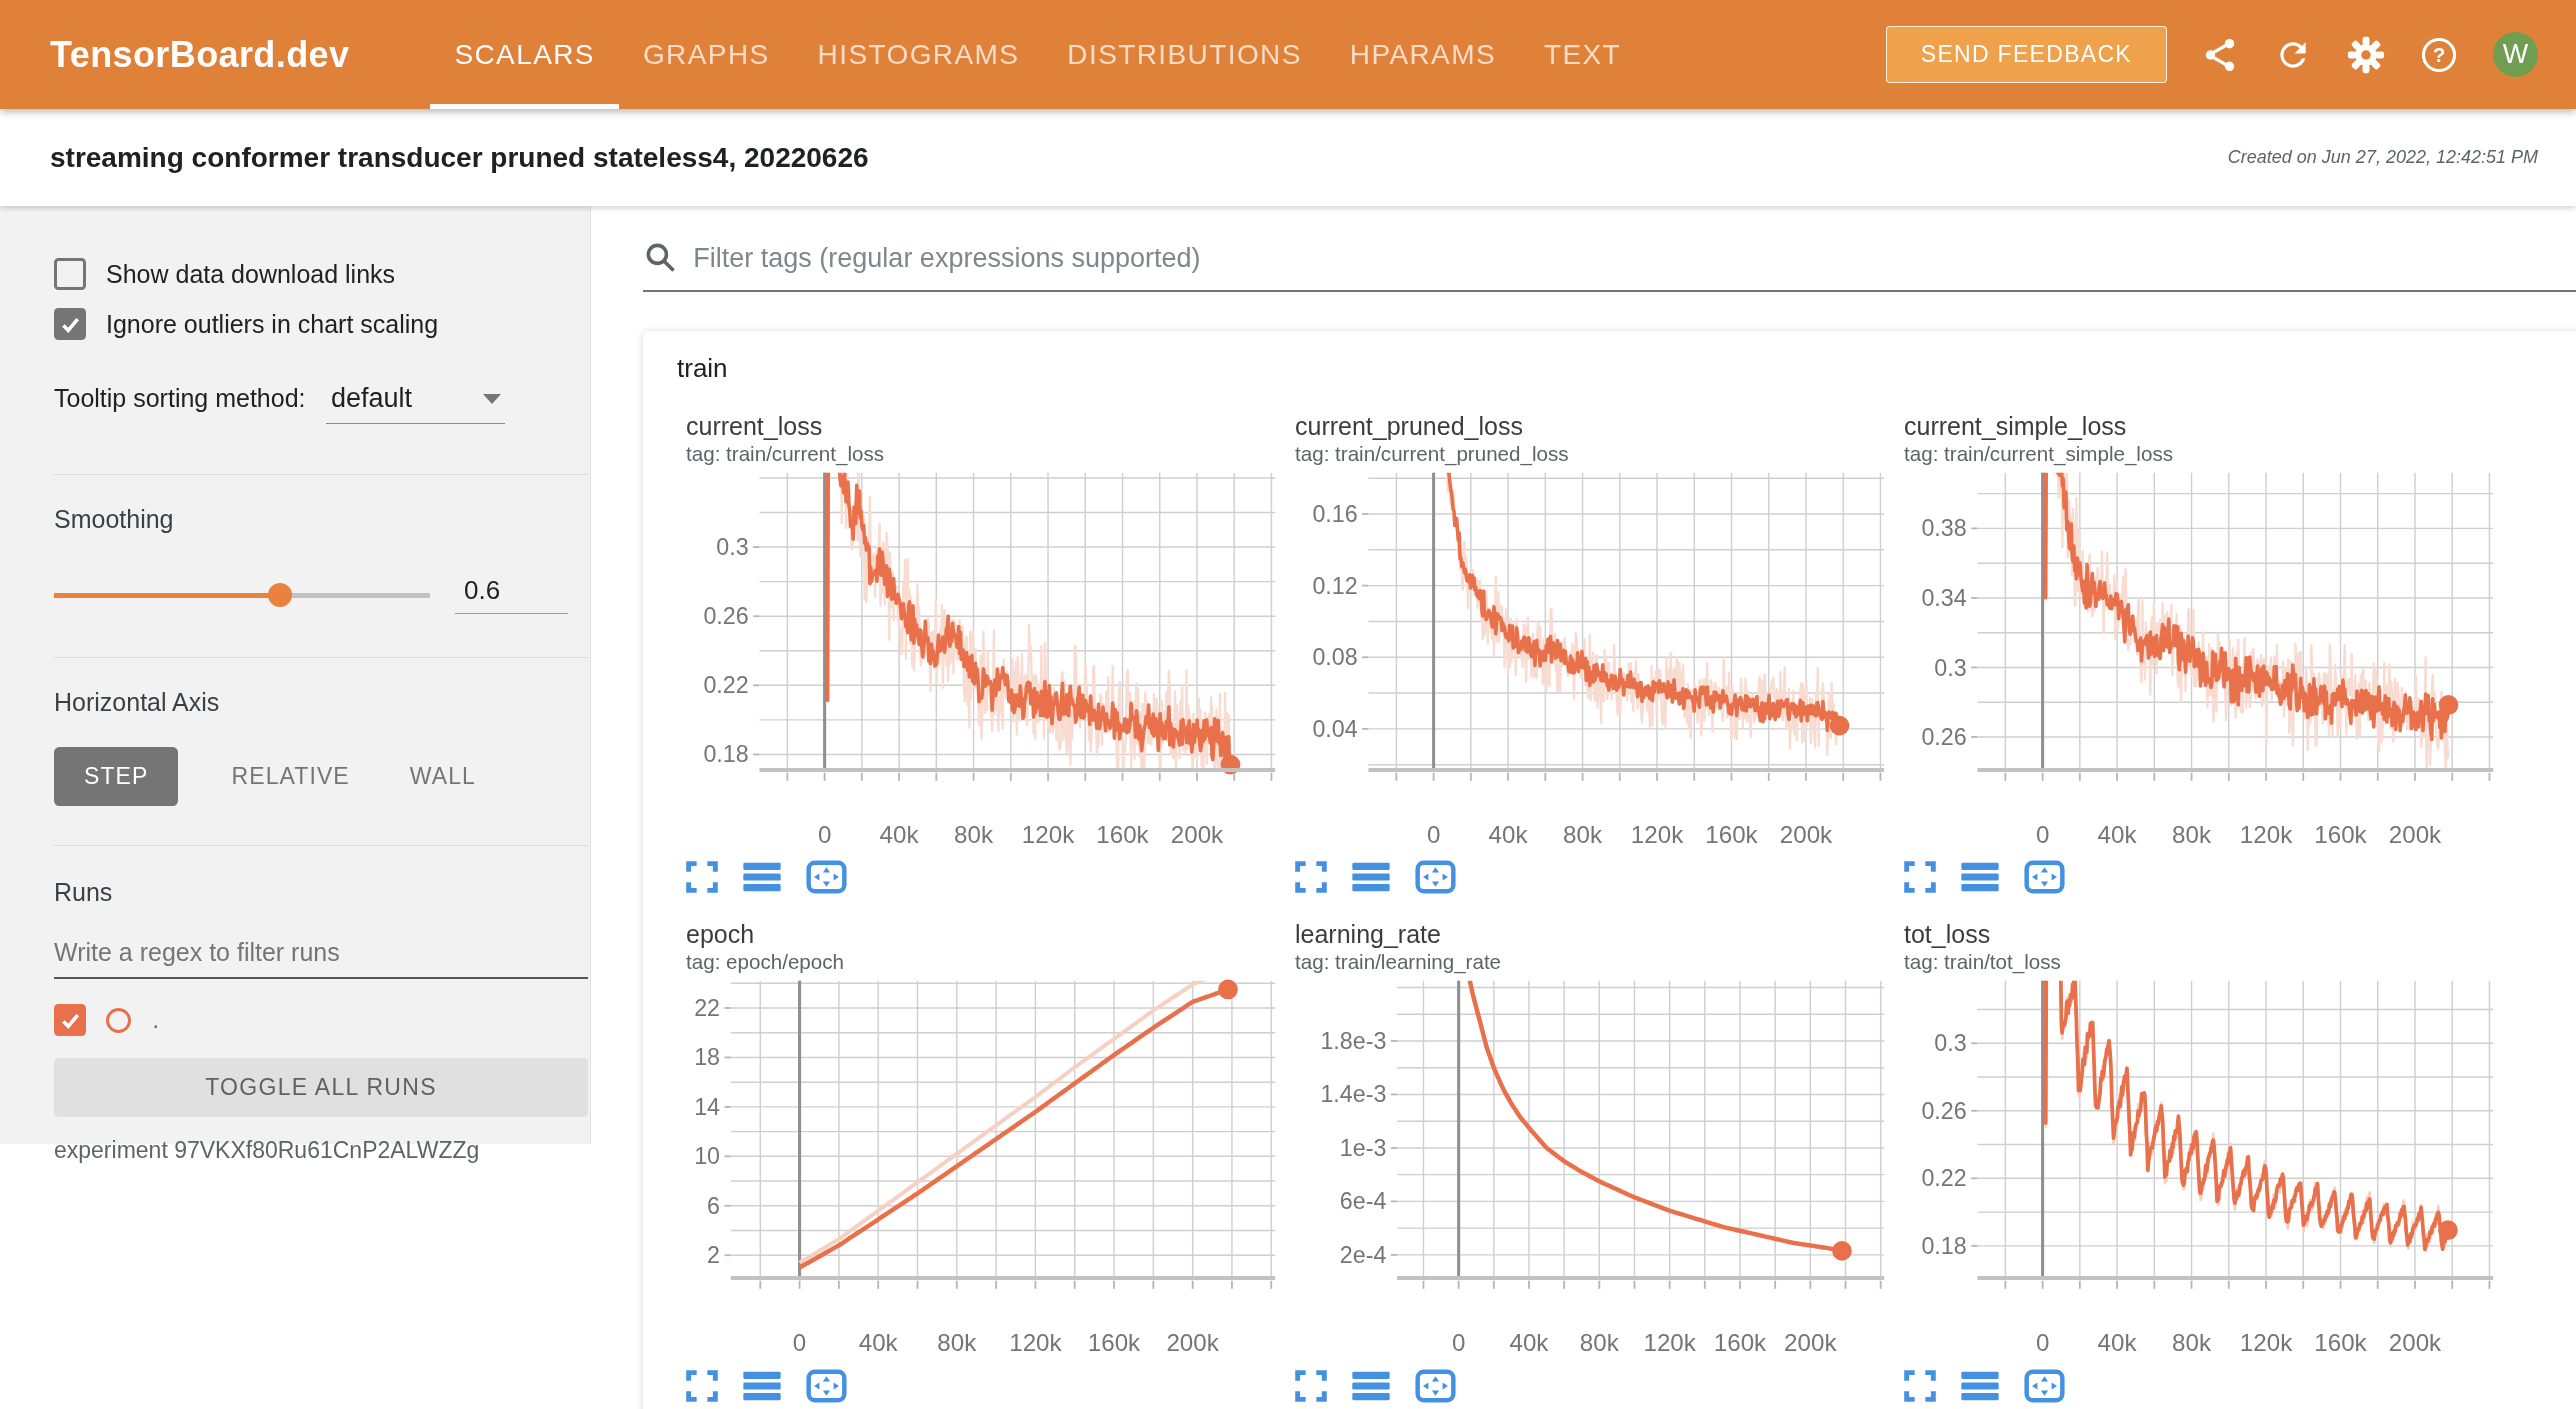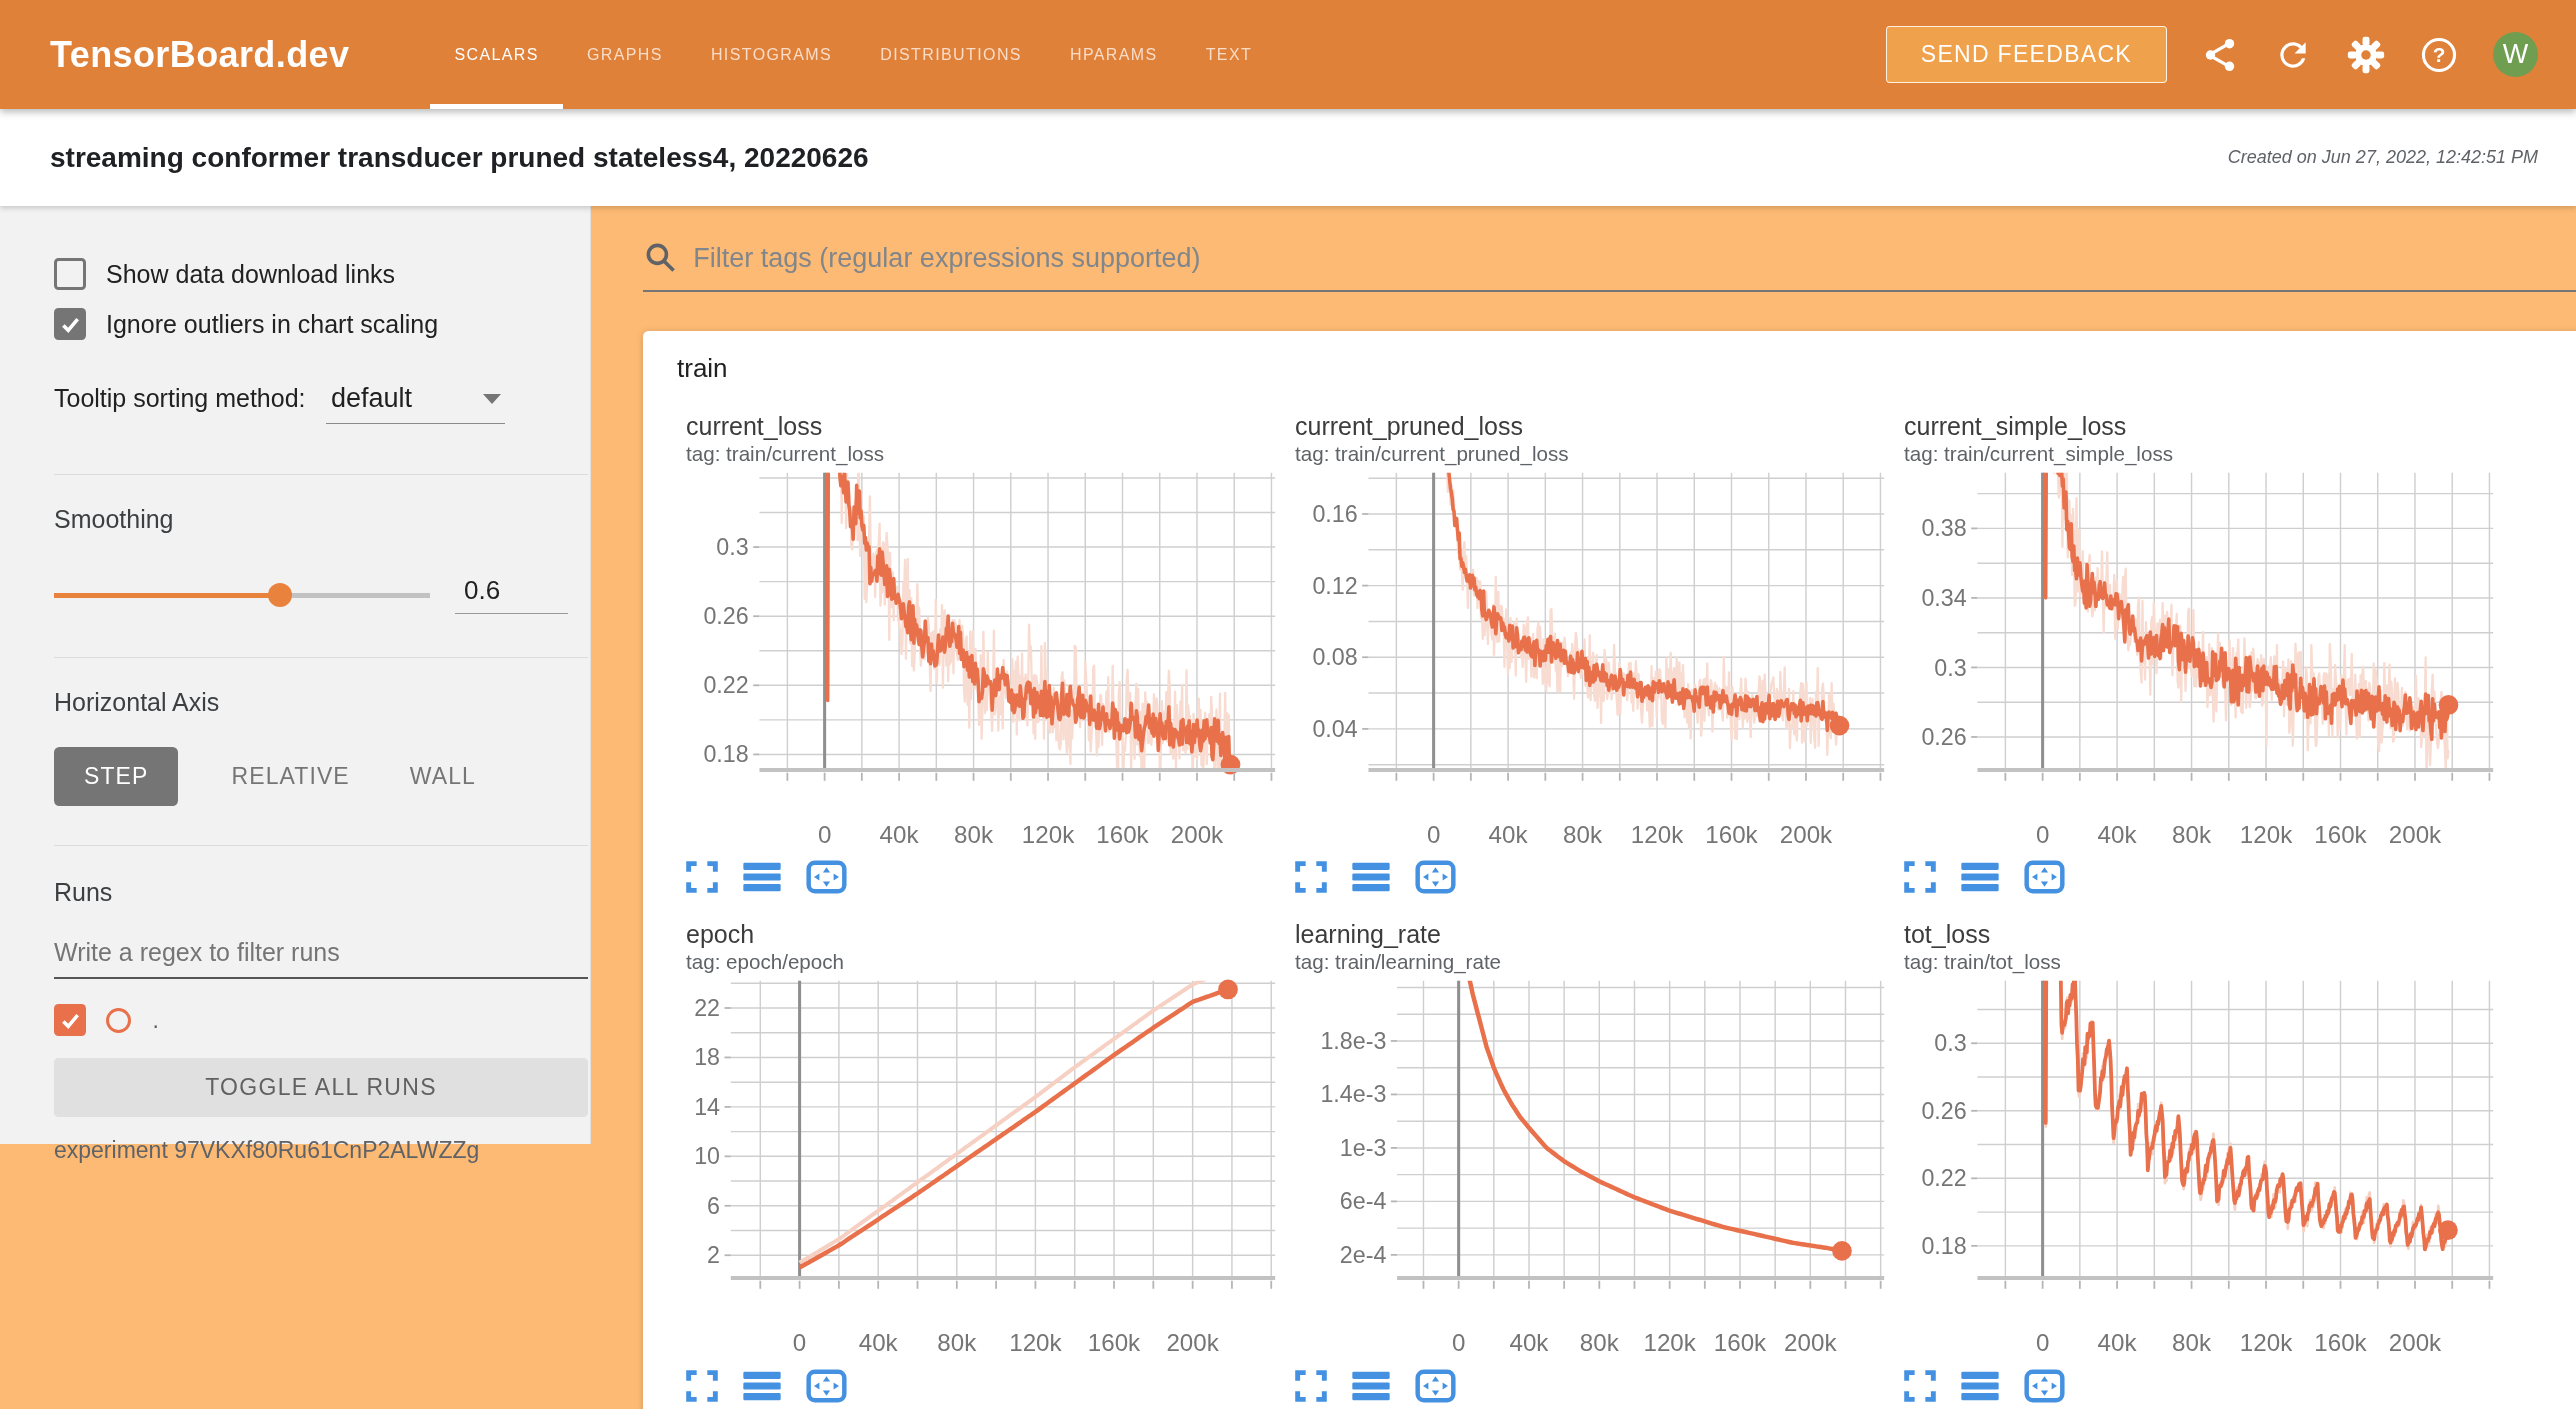--- a/index.html
+++ b/index.html
@@ -1,24 +1,24 @@
 <!DOCTYPE html>
 <html style="font-size:14.3px"><head>
 <meta charset="utf-8">
 <style>
   * { margin:0; padding:0; box-sizing:border-box; }
   html,body { background:#e9e9e9; }
   body { font-family:"Liberation Sans", sans-serif; }
-  .app { position:relative; width:2576px; height:1410px; overflow:hidden; background:#fdba74; }
+  .app { position:relative; width:2576px; height:1410px; overflow:hidden; background:#ffffff; }
 
   
   .topbar { position:relative; z-index:30; height:109px; background:#e0813a; display:flex; align-items:center; padding:0 38px 0 50px; box-shadow:0 2.7px 7.2px rgba(0,0,0,0.28); }
   .logo { color:#fff; font-size:36px; font-weight:700; letter-spacing:0.4px; margin-right:81px; white-space:nowrap; }
   .nav { display:flex; height:100%; }
-  .tab { display:flex; align-items:center; height:100%; padding:17px 24px; color:rgba(255,240,230,0.82); font-size:16px; letter-spacing:1.4px; border-bottom:5.4px solid transparent; border-top:5.4px solid transparent; cursor:pointer; white-space:nowrap; }
+  .tab { display:flex; align-items:center; height:100%; padding:17px 24px; color:rgba(255,240,230,0.82); font-size:28px; letter-spacing:1.4px; border-bottom:5.4px solid transparent; border-top:5.4px solid transparent; cursor:pointer; white-space:nowrap; }
   .tab.active { color:#fff; border-bottom-color:#fff; font-weight:400; }
   .feedback-btn { margin-left:auto; height:57px; padding:0 34px; border:1.8px solid rgba(255,255,255,0.85); border-radius:4px; background:#efa14c; color:#fff; font-size:23px; letter-spacing:1.3px; display:flex; align-items:center; white-space:nowrap; cursor:pointer; }
   .tb-icon { width:41px; height:41px; margin-left:32px; display:flex; align-items:center; justify-content:center; cursor:pointer; }
   .avatar { width:45px; height:45px; margin-left:34px; border-radius:50%; background:#6f9e50; color:#fff; font-size:27px; display:flex; align-items:center; justify-content:center; cursor:pointer; }
 
   
   .titlebar { position:relative; z-index:20; height:97px; background:#fff; display:flex; align-items:center; justify-content:space-between; padding:0 38px 0 50px; box-shadow:0 2.7px 5.4px rgba(0,0,0,0.18); }
   .exp-title { font-size:28px; font-weight:700; color:#202124; }
   .exp-created { font-size:18px; font-style:italic; color:#5f6368; }
 

